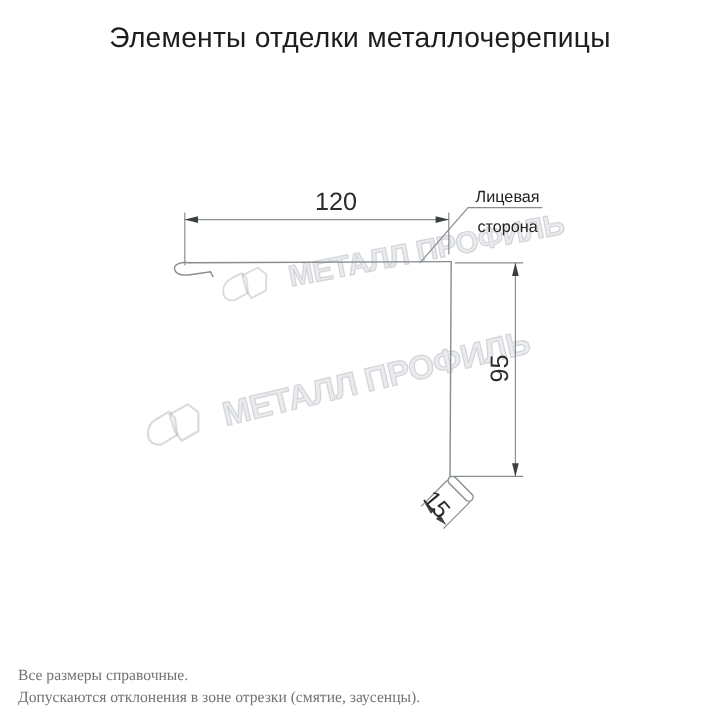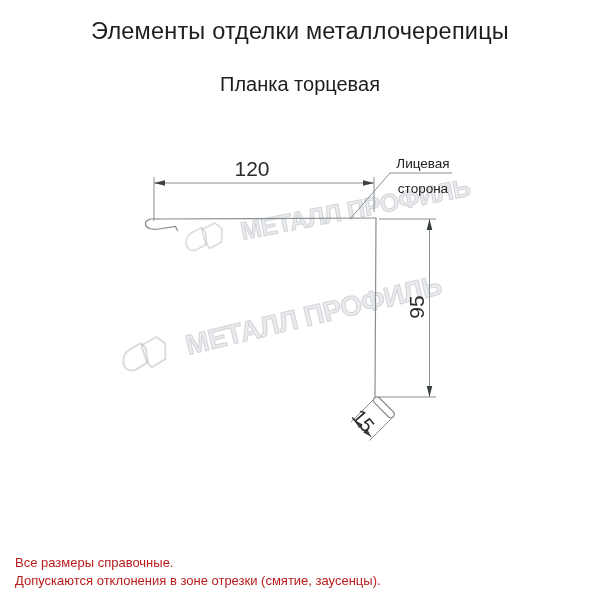--- a/index.html
+++ b/index.html
@@ -25,37 +25,36 @@
   }
   .wm1{left:180px;top:224px;transform:rotate(-11deg);}
   .wm2{left:116px;top:340px;transform:rotate(-13.5deg);}
   .wm2 .wm-text{font-size:28px;}
   .wm-logo{flex:0 0 auto;}
 
   svg.drawing{position:absolute;left:0;top:0;}
 
   
   .dim{font-size:21px;color:#2b2b2b;white-space:nowrap;}
-  .dim-120{left:252px;top:170px;transform:translate(-50%,-55%);}
+  .dim-120{left:280px;top:170px;transform:translate(-50%,-55%);}
   .dim-95{left:417px;top:307px;transform:translate(-50%,-50%) rotate(-90deg);}
   .dim-15{left:363px;top:421px;transform:translate(-50%,-50%) rotate(50deg);font-size:20px;}
 
   .face-label{left:392px;top:156px;width:62px;text-align:center;
     font-size:13.5px;line-height:15px;color:#222;}
   .face-label .l1{margin-bottom:10px;}
 
-  .footer{left:15px;top:554px;font-size:13px;line-height:17.5px;color:#b91c1c;}
+  .footer{left:15px;top:554px;font-size:13px;line-height:17.5px;color:#737373;font-family:Liberation Serif, serif;}
 </style>
 </head>
 <body>
 
 <div class="page">
 
   <div class="abs centered title">Элементы отделки металлочерепицы</div>
-  <div class="abs centered product-name">Планка торцевая</div>
 
   <div class="abs watermark wm1">
     <svg class="wm-logo" width="52" height="38" viewBox="0 0 52 38">
       <g fill="none" stroke="rgba(170,175,183,0.45)" stroke-width="1.6" stroke-linejoin="round">
         <path d="M14,11 L24,8 L27,13 L26,25 L14,29 C8,29 5,25 6,20 C6.5,15.5 10,12 14,11 Z"></path>
         <path d="M24,10 L38,6 L44,13 L41,26 L28,30 L25,23 Z"></path>
       </g>
     </svg>
     <span class="wm-text">МЕТАЛЛ ПРОФИЛЬ</span>
   </div>

